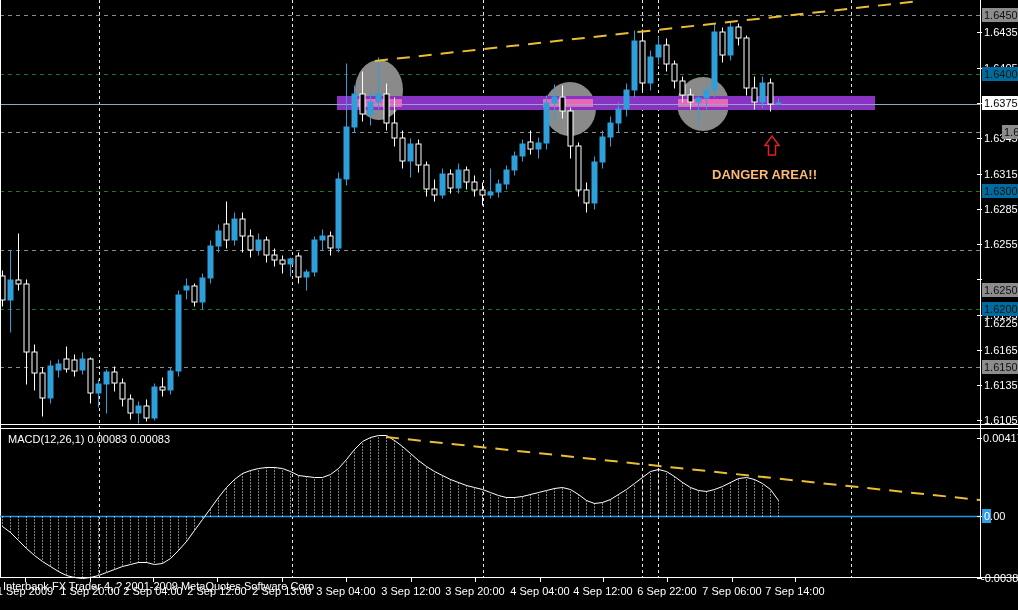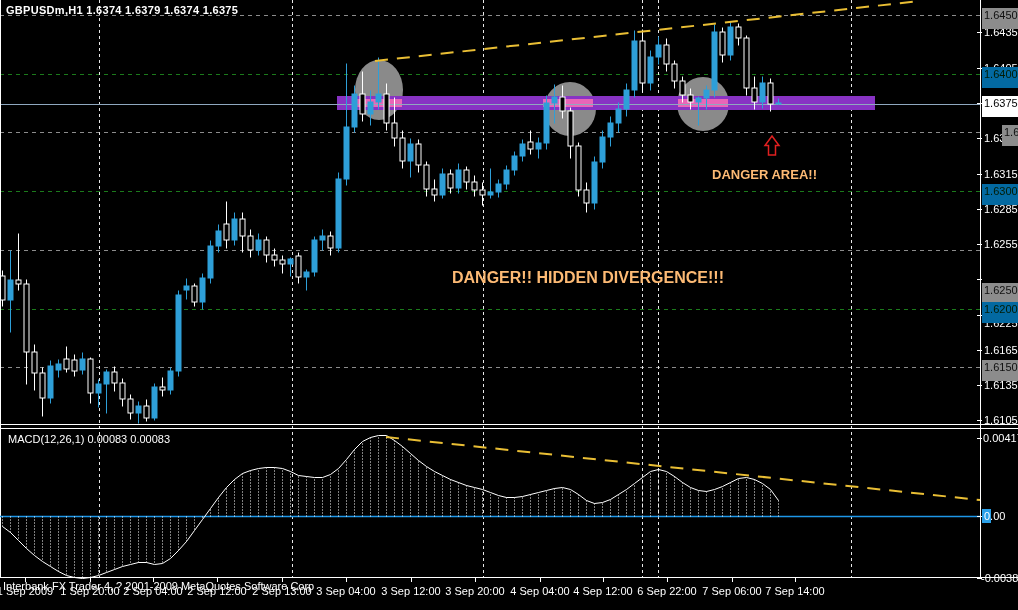--- a/index.html
+++ b/index.html
@@ -2,21 +2,21 @@
 <html><head>
 <meta charset="utf-8">
 <style>
   html,body{margin:0;padding:0;background:#222;}
   .terminal{position:relative;width:1018px;height:610px;background:#000;overflow:hidden;
     font-family:"Liberation Sans",sans-serif;}
   svg{position:absolute;left:0;top:0;}
   .txt{position:absolute;color:#fff;font-size:11px;line-height:14px;white-space:nowrap;}
   .title{font-weight:bold;letter-spacing:0.3px;}
   .axis-label{color:#fff;}
-  .badge{position:absolute;width:35px;height:21px;font-size:11px;line-height:14px;
+  .badge{position:absolute;width:35px;height:14px;font-size:11px;line-height:14px;
     padding-left:2px;color:#000;white-space:nowrap;}
   .badge-green{background:#0369a1;color:#041c04;}
   .badge-gray{background:#8c8c8c;color:#101010;}
   .badge-white{background:#ffffff;color:#000;}
   .warn{position:absolute;color:#fdba74;font-weight:bold;white-space:nowrap;}
   .macd-zero-badge{position:absolute;background:#2aa0e8;width:9px;height:14px;}
 </style>
 </head>
 <body>
 
@@ -371,24 +371,22 @@
       <line x1="346.5" y1="578" x2="346.5" y2="582" stroke="#fff"></line>
       <line x1="411.5" y1="578" x2="411.5" y2="582" stroke="#fff"></line>
       <line x1="475.5" y1="578" x2="475.5" y2="582" stroke="#fff"></line>
       <line x1="540.5" y1="578" x2="540.5" y2="582" stroke="#fff"></line>
       <line x1="603.5" y1="578" x2="603.5" y2="582" stroke="#fff"></line>
       <line x1="667.5" y1="578" x2="667.5" y2="582" stroke="#fff"></line>
       <line x1="732.5" y1="578" x2="732.5" y2="582" stroke="#fff"></line>
       <line x1="795.5" y1="578" x2="795.5" y2="582" stroke="#fff"></line>
     </svg>
 
-  <div class="txt title" style="left:6px;top:3px;">GBPUSDm,H1  1.6374 1.6379 1.6374 1.6375</div>
 
   <div class="warn" style="left:712px;top:167px;font-size:13px;">DANGER AREA!!</div>
-  <div class="warn" style="left:452px;top:269px;font-size:16px;">DANGER!! HIDDEN DIVERGENCE!!!</div>
 
   <div class="txt" style="left:8px;top:432px;">MACD(12,26,1) 0.00083 0.00083</div>
 
   <div id="price-axis">
       <div class="txt axis-label" style="left:984px;top:25px;">1.6435</div>
       <div class="txt axis-label" style="left:984px;top:61px;">1.6405</div>
       <div class="txt axis-label" style="left:984px;top:96px;">1.6375</div>
       <div class="txt axis-label" style="left:984px;top:131px;">1.6345</div>
       <div class="txt axis-label" style="left:984px;top:167px;">1.6315</div>
       <div class="txt axis-label" style="left:984px;top:202px;">1.6285</div>

